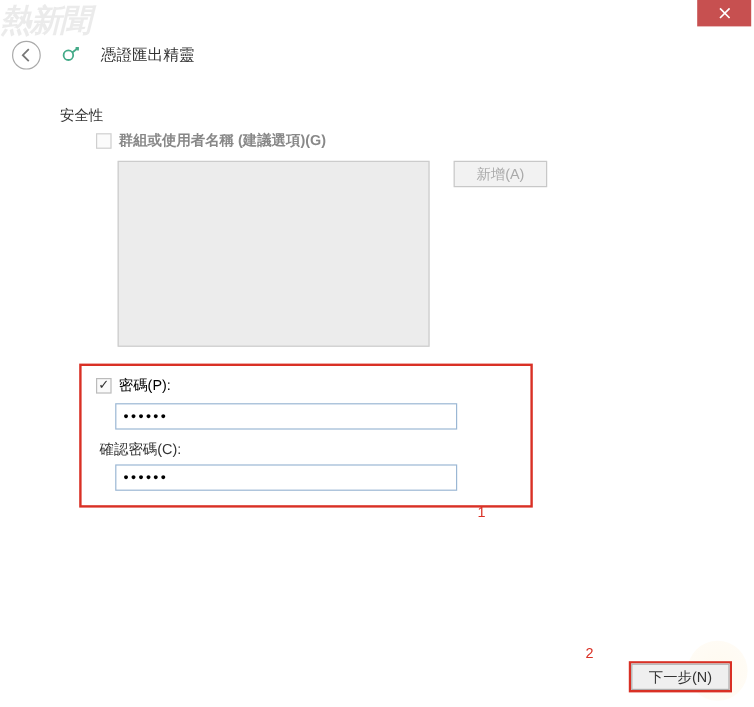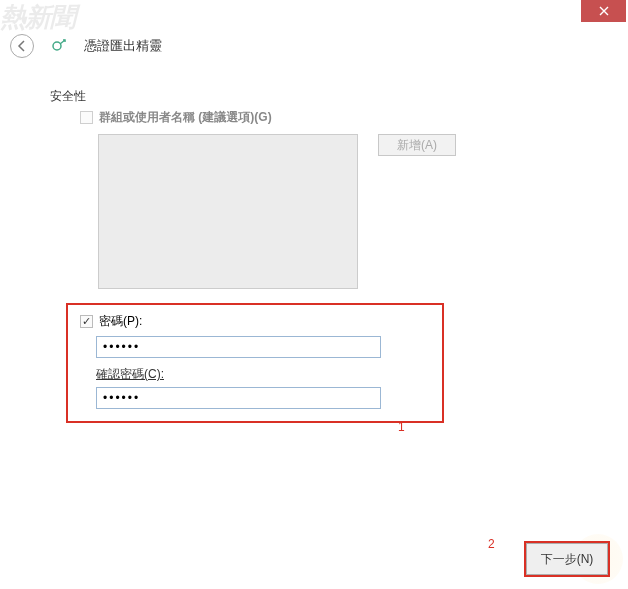--- a/index.html
+++ b/index.html
@@ -170,21 +170,21 @@
     }
     .footer {
       position: absolute;
       bottom: 12px;
       right: 18px;
       display: flex;
       gap: 8px;
     }
     .footer .btn {
       width: 82px;
-      height: 32px;
+      height: 22px;
     }
     .next-highlight {
       border: 2px solid #d93025;
     }
     .circle-wm {
       position:absolute;
       right:5px;
       bottom:5px;
       width:50px;
       height:50px;
@@ -239,21 +239,21 @@
   </div>
 
   <div class="password-box">
     <div class="pw-check-row">
       <span class="checkbox">
           <span class="check">✓</span>
         </span>
       <span>密碼(P):</span>
     </div>
     <input class="text-input" type="text" value="••••••" style="">
-    <div class="pw-label" style="margin-left:16px;text-decoration:underline;">確認密碼(C):</div>
+    <div class="pw-label" style="margin-left:3px;">確認密碼(C):</div>
     <input class="text-input" type="text" value="••••••" style="">
   </div>
 </div>
 
 <span class="annotation-1">1</span>
 <span class="annotation-2">2</span>
 
 <div class="footer">
   <div class="next-highlight">
     <div class="btn active">下一步(N)</div>

